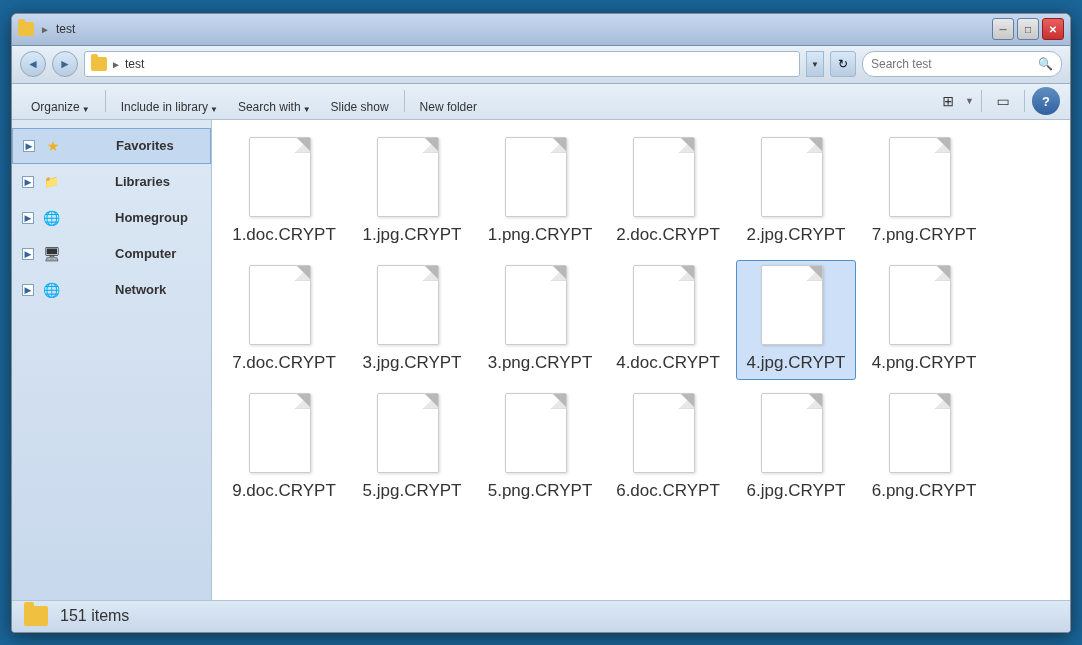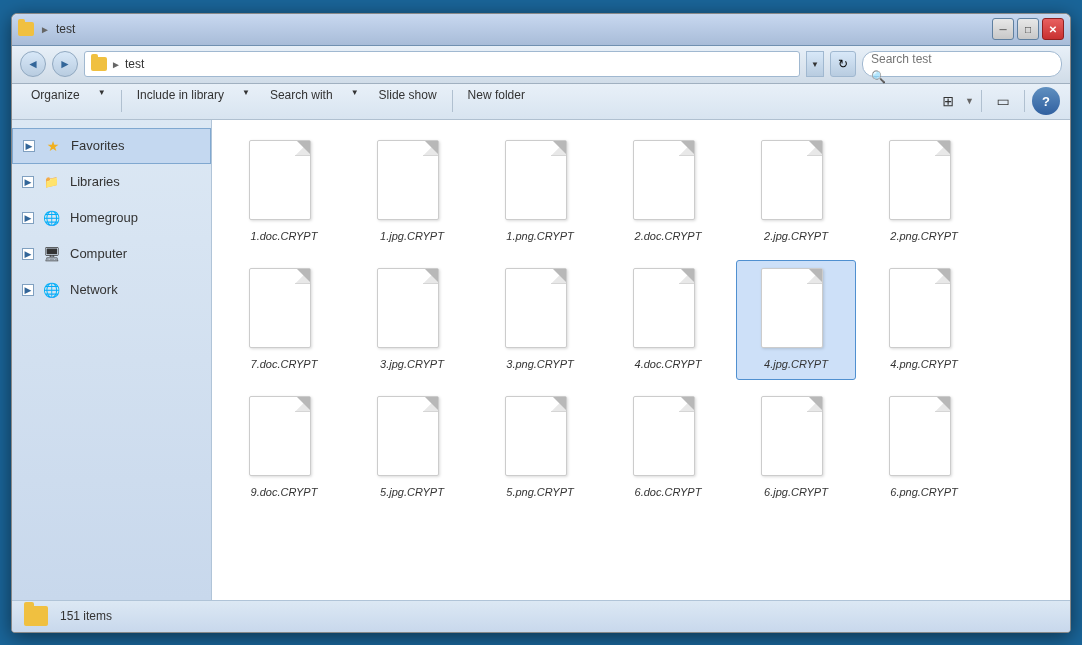--- a/index.html
+++ b/index.html
@@ -145,24 +145,24 @@
       cursor: pointer;
       font-size: 12px;
       border-radius: 3px;
     }
     .search-box {
       width: 200px;
       height: 26px;
       border: 1px solid #a0b8d0;
       border-radius: 12px;
       display: flex;
+      align-items: center;
       background: white;
       padding: 0 8px;
       gap: 4px;
-      flex-direction: column;
     }
     .search-input {
       border: none;
       outline: none;
       flex: 1;
       font-size: 12px;
       color: #999;
       background: transparent;
     }
     .search-icon-btn {
@@ -182,22 +182,22 @@
       border-bottom: 1px solid #b0c0d0;
     }
     .toolbar-btn {
       height: 28px;
       padding: 0 8px;
       border: 1px solid transparent;
       background: transparent;
       border-radius: 3px;
       cursor: pointer;
       display: flex;
-      align-items: flex-start;
-      gap: 18px;
+      align-items: flex-end;
+      gap: 2px;
       font-size: 12px;
       color: #333;
     }
     .toolbar-sep {
       width: 1px;
       height: 22px;
       background: #b0c0d0;
       margin: 0 4px;
     }
     .toolbar-right {
@@ -293,21 +293,22 @@
     }
     .globe-icon {
       color: #3080c0;
       font-size: 14px;
     }
     .comp-icon {
       font-size: 14px;
     }
     .sidebar-label {
       font-size: 13px;
-      font-weight: 400;
+      font-weight: 700;
+      margin-left: 45px;
     }
 
     
     .file-area {
       flex: 1;
       display: flex;
       flex-direction: column;
       overflow: hidden;
       background: white;
     }
@@ -369,27 +370,26 @@
       position: absolute;
       top: 0;
       right: 0;
       width: 0;
       height: 0;
       border-style: solid;
       border-width: 0 13px 13px 0;
       border-color: transparent #b8b8b8 transparent transparent;
     }
     .file-name {
-      font-size: 11px;
+      font-size: 17px;
       text-align: left;
       color: #333;
       word-break: break-all;
       max-width: 110px;
       line-height: 1.3;
-      font-style: italic;
     }
 
     
     .status-bar {
       height: 32px;
       background: linear-gradient(to bottom, #dce8f4, #c8d8ec);
       border-top: 1px solid #b0c4d8;
       display: flex;
       align-items: center;
       padding: 0 12px;
@@ -406,21 +406,21 @@
       content: '';
       position: absolute;
       top: -4px;
       left: 0;
       width: 10px;
       height: 5px;
       background: #f0c040;
       border-radius: 2px 2px 0 0;
     }
     .status-text {
-      font-size: 12px;
+      font-size: 16px;
       color: #333;
     }
 
     
     .file-grid::-webkit-scrollbar { width: 14px; }
     .file-grid::-webkit-scrollbar-track { background: #e8e8e8; }
     .file-grid::-webkit-scrollbar-thumb { background: #b0b8c8; border: 1px solid #909090; }
     .sidebar::-webkit-scrollbar { width: 6px; }
     .sidebar::-webkit-scrollbar-track { background: #d0dce8; }
     .sidebar::-webkit-scrollbar-thumb { background: #90a8c0; }
@@ -560,21 +560,21 @@
           <div class="file-item">
             <div class="file-icon">
               <div class="doc-page"></div>
             </div>
             <div class="file-name">2.jpg.CRYPT</div>
           </div>
           <div class="file-item">
             <div class="file-icon">
               <div class="doc-page"></div>
             </div>
-            <div class="file-name">2.png.CRYPT</div>
+            <div class="file-name">7.png.CRYPT</div>
           </div>
           <div class="file-item">
             <div class="file-icon">
               <div class="doc-page"></div>
             </div>
             <div class="file-name">7.doc.CRYPT</div>
           </div>
           <div class="file-item">
             <div class="file-icon">
               <div class="doc-page"></div>

